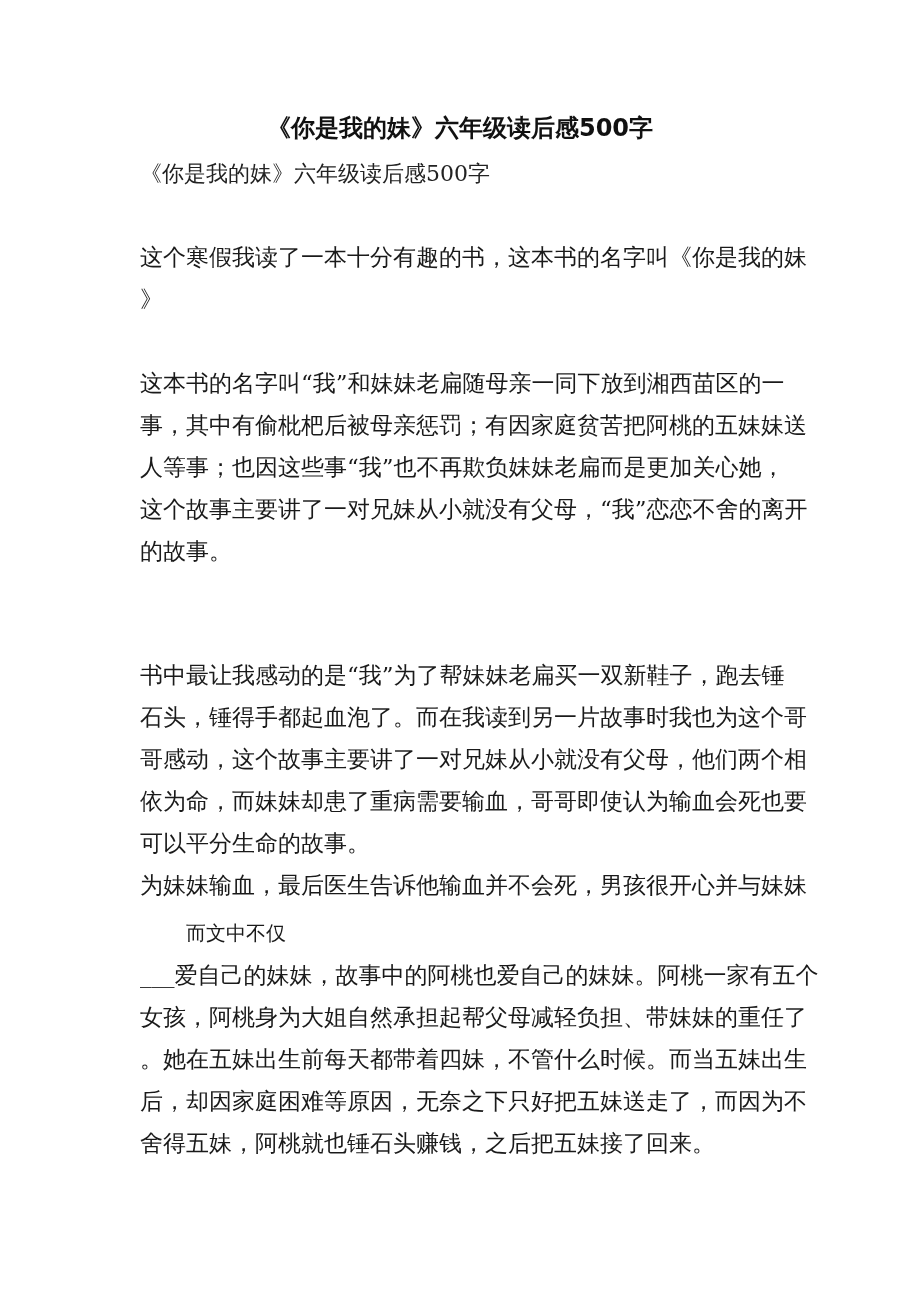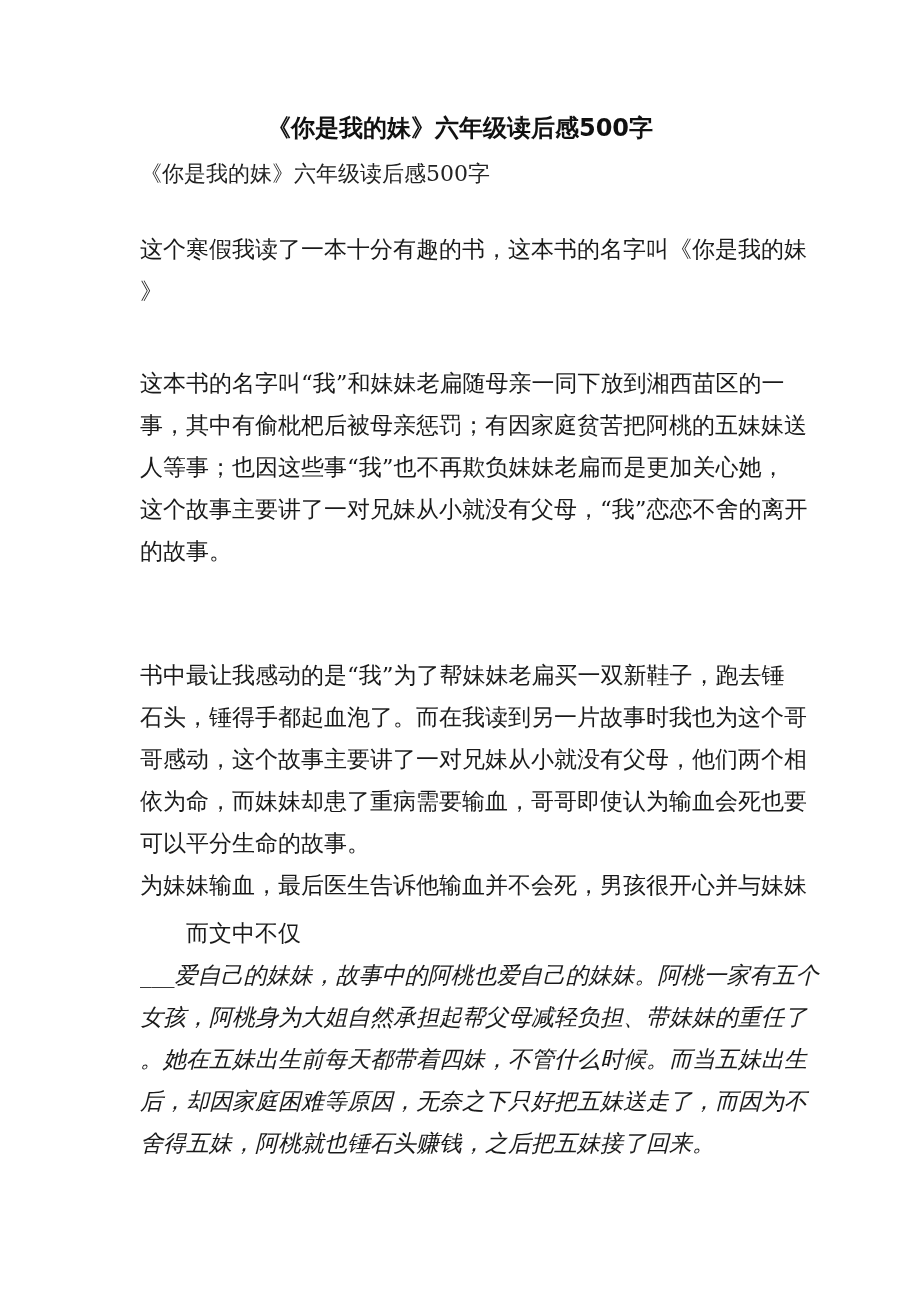--- a/index.html
+++ b/index.html
@@ -53,35 +53,35 @@
       word-break: break-all;
     }
     .para .line {
       display: block;
       white-space: nowrap;
     }
     .indent-line {
       position: absolute;
       left: 186px;
       top: 912px;
-      font-size: 23px;
+      font-size: 20px;
       line-height: 42px;
       color: #1a1a1a;
     }
   </style>
 </head>
 <body>
 
 <div class="page">
 
   <div class="title">《你是我的妹》六年级读后感500字</div>
 
   <div class="subtitle">《你是我的妹》六年级读后感500字</div>
 
-  <div class="para" style="top:228px;">
+  <div class="para" style="top:236px;">
     <span class="line">这个寒假我读了一本十分有趣的书，这本书的名字叫《你是我的妹</span>
     <span class="line">》</span>
   </div>
 
   <div class="para" style="top:362px;">
     <span class="line">这本书的名字叫“我”和妹妹老扁随母亲一同下放到湘西苗区的一</span>
     <span class="line">事，其中有偷枇杷后被母亲惩罚；有因家庭贫苦把阿桃的五妹妹送</span>
     <span class="line">人等事；也因这些事“我”也不再欺负妹妹老扁而是更加关心她，</span>
     <span class="line">这个故事主要讲了一对兄妹从小就没有父母，“我”恋恋不舍的离开</span>
     <span class="line">的故事。</span>
@@ -90,21 +90,21 @@
   <div class="para" style="top:654px;">
     <span class="line">书中最让我感动的是“我”为了帮妹妹老扁买一双新鞋子，跑去锤</span>
     <span class="line">石头，锤得手都起血泡了。而在我读到另一片故事时我也为这个哥</span>
     <span class="line">哥感动，这个故事主要讲了一对兄妹从小就没有父母，他们两个相</span>
     <span class="line">依为命，而妹妹却患了重病需要输血，哥哥即使认为输血会死也要</span>
     <span class="line">可以平分生命的故事。</span>
     <span class="line">为妹妹输血，最后医生告诉他输血并不会死，男孩很开心并与妹妹</span>
   </div>
 
   <div class="indent-line">而文中不仅</div>
-  <div class="para" style="top:954px;font-style:italic;">
+  <div class="para" style="top:954px;">
     <span class="line">___爱自己的妹妹，故事中的阿桃也爱自己的妹妹。阿桃一家有五个</span>
     <span class="line">女孩，阿桃身为大姐自然承担起帮父母减轻负担、带妹妹的重任了</span>
     <span class="line">。她在五妹出生前每天都带着四妹，不管什么时候。而当五妹出生</span>
     <span class="line">后，却因家庭困难等原因，无奈之下只好把五妹送走了，而因为不</span>
     <span class="line">舍得五妹，阿桃就也锤石头赚钱，之后把五妹接了回来。</span>
   </div>
 
 </div>
 
 </body></html>

